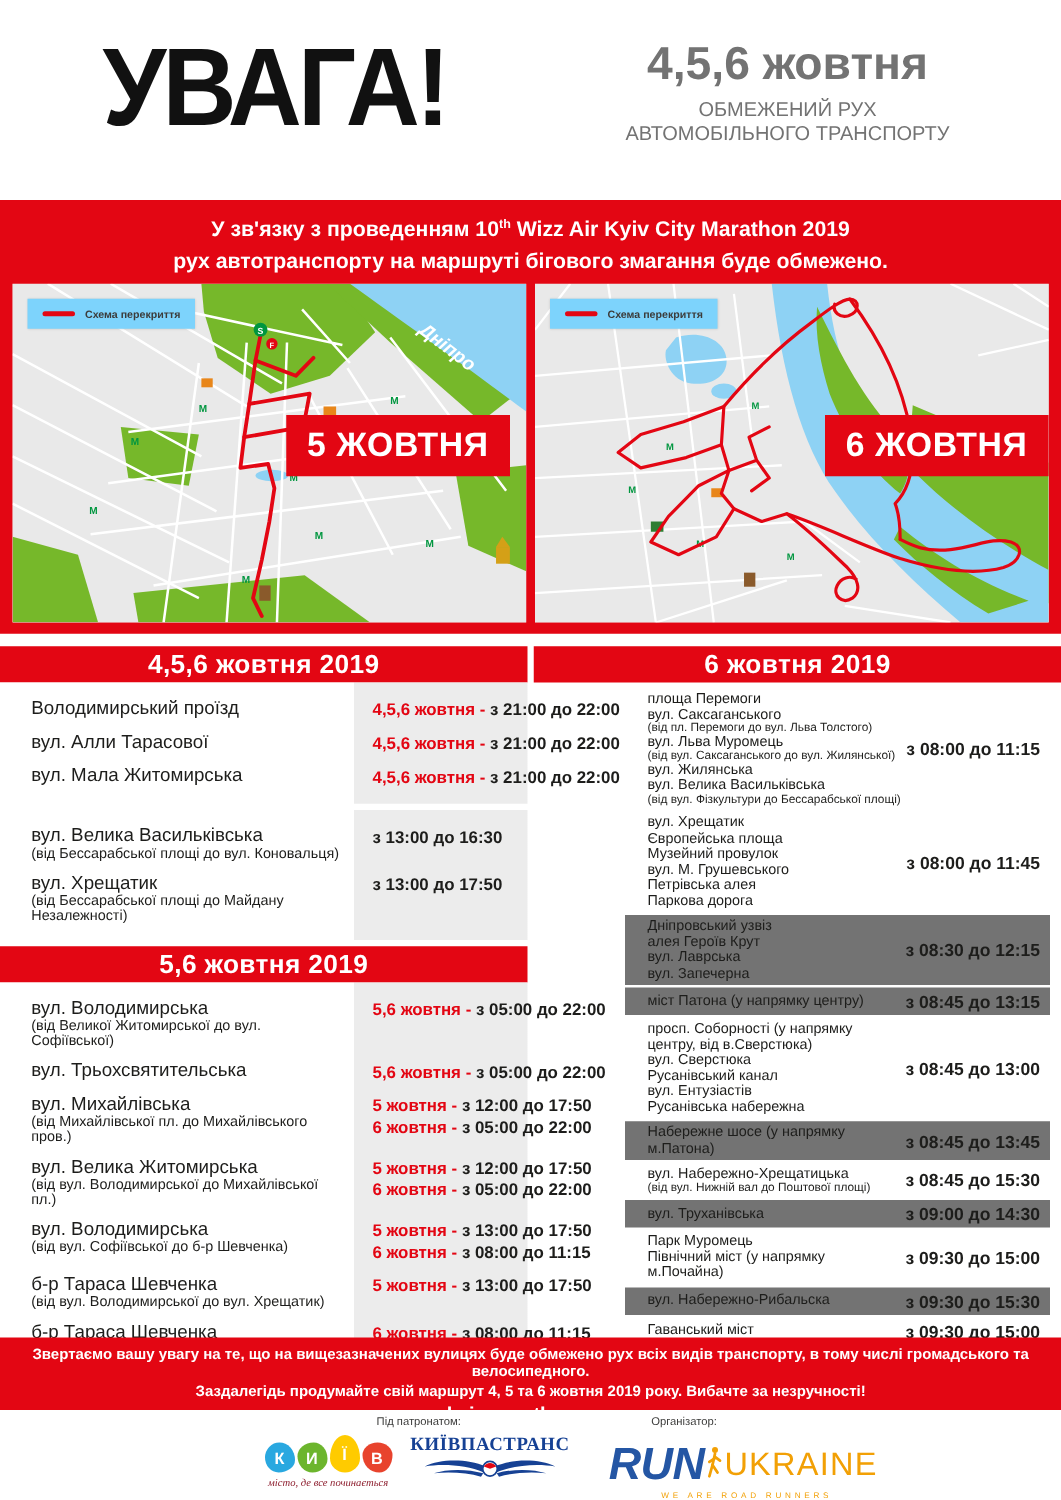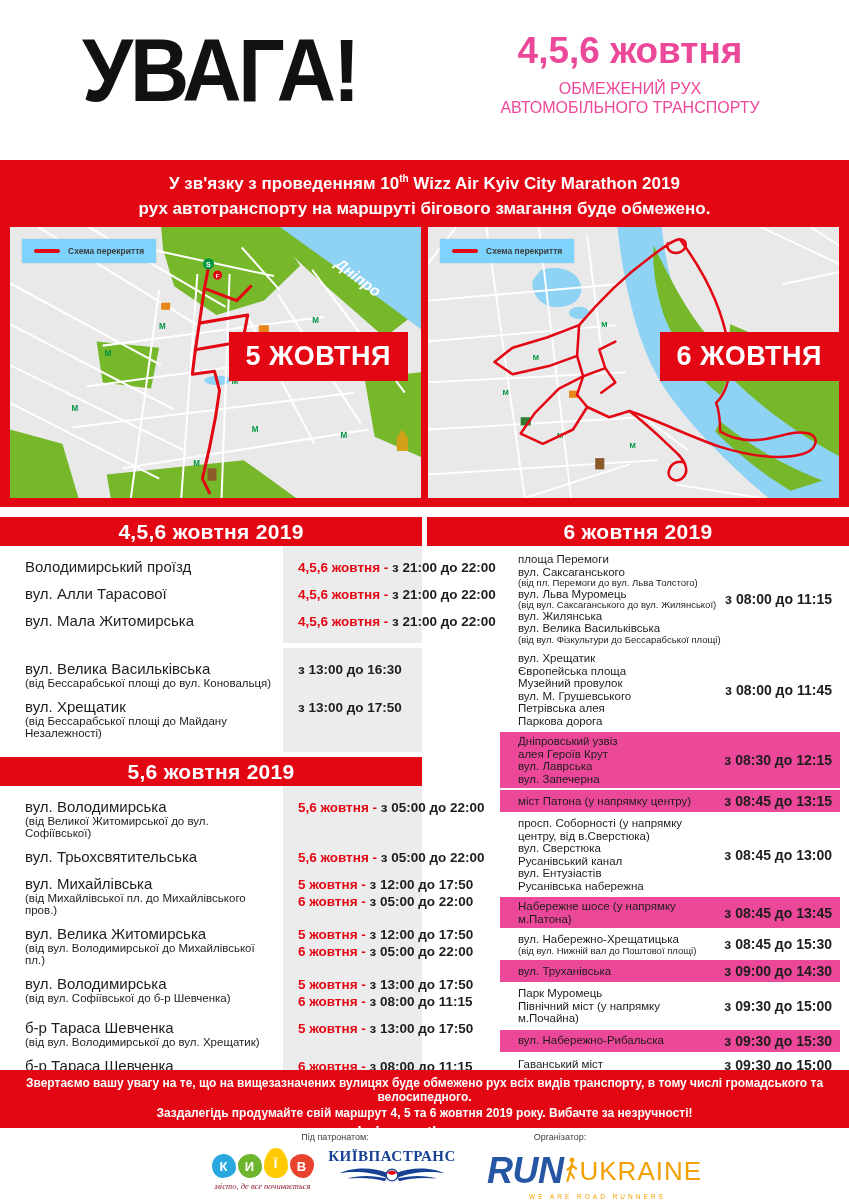--- a/index.html
+++ b/index.html
@@ -2,21 +2,21 @@
 <html><head>
 <meta charset="utf-8">
 <style>
   html,body{margin:0;padding:0;background:#fff;}
   body{font-family:"Liberation Sans","DejaVu Sans",sans-serif;color:#1d1d1b;}
   .page{position:relative;width:849px;height:1200px;margin:0 auto;background:#fff;overflow:hidden;}
 
   
   .top-header{position:absolute;top:0;left:0;width:849px;height:160px;background:#fff;}
   .attention{position:absolute;left:82px;top:20px;font-size:82px;font-weight:bold;letter-spacing:-3px;color:#111;transform:scaleY(1.08);transform-origin:top left;}
-  .hdr-right{position:absolute;left:455px;top:30px;width:350px;text-align:center;color:#ec4899;}
+  .hdr-right{position:absolute;left:455px;top:30px;width:350px;text-align:center;color:#737373;}
   .hdr-dates{font-size:37px;font-weight:bold;line-height:1.15;}
   .hdr-restrict{font-size:16px;line-height:1.22;margin-top:6px;}
 
   
   .main-banner{position:absolute;top:160px;left:0;width:849px;height:347px;background:#e30613;}
   .banner-text{padding-top:12px;text-align:center;color:#fff;font-size:17px;font-weight:bold;line-height:1.45;}
   .banner-text sup{font-size:10px;}
   .maps-row{position:absolute;top:67px;left:10px;right:10px;bottom:9px;display:flex;gap:7px;}
   .map-panel{flex:1;position:relative;background:#e9e9e9;overflow:hidden;}
   .map-panel svg{position:absolute;top:0;left:0;width:100%;height:100%;}
@@ -35,37 +35,37 @@
   .sec-rows{background:linear-gradient(90deg,#fff 0,#fff 283px,#ececec 283px,#ececec 100%);padding:8px 0;margin-bottom:5px;}
   .row{display:flex;align-items:flex-start;padding:5px 0 5px 25px;}
   .row-left{flex:1;padding-right:6px;}
   .street{font-size:15px;line-height:16px;color:#1d1d1b;}
   .street-detail{font-size:11.5px;line-height:12px;color:#1d1d1b;}
   .row-times{width:139px;padding-left:15px;box-sizing:border-box;font-weight:bold;font-size:13.5px;line-height:17px;white-space:nowrap;}
   .tdate{color:#e30613;}
   .ttime{color:#1d1d1b;}
 
   .rc-group{display:flex;align-items:center;margin:0 9px 2px 73px;padding:3px 8px 3px 18px;}
-  .rc-group.shade{background:#ec4899;}
+  .rc-group.shade{background:#737373;}
   .rc-left{flex:1;padding-right:4px;}
   .rc-name{font-size:11.5px;line-height:12.5px;color:#1d1d1b;}
   .rc-detail{font-size:9.5px;line-height:9.5px;color:#1d1d1b;}
   .rc-time{font-weight:bold;font-size:14px;color:#1d1d1b;white-space:nowrap;}
 
   
   .footer-banner{position:absolute;top:1070px;left:0;width:849px;height:58px;background:#e30613;color:#fff;text-align:center;}
   .fb-l1{padding-top:6px;font-size:12px;font-weight:bold;}
   .fb-l2{font-size:12px;font-weight:bold;margin-top:2px;}
   .fb-site{font-size:16px;font-weight:bold;margin-top:4px;}
 
   
   .sponsors{position:absolute;top:1128px;left:0;width:849px;height:72px;background:#fff;}
   .sp-label{position:absolute;font-size:9px;color:#3c3c3b;top:4px;}
   .patron-label{left:260px;width:150px;text-align:center;}
-  .org-label{left:495px;width:130px;text-align:center;}
+  .org-label{left:521px;width:130px;}
 
   .kyiv-logo{position:absolute;left:210px;top:18px;width:105px;text-align:center;}
   .kyiv-letters{display:flex;justify-content:center;align-items:flex-end;gap:2px;height:32px;}
   .blob{width:24px;height:24px;display:flex;align-items:center;justify-content:center;color:#fff;font-weight:bold;font-size:13px;}
   .blob.k{background:#29a8e0;border-radius:48% 52% 55% 45%/50% 58% 42% 50%;}
   .blob.y{background:#6cb52d;border-radius:54% 46% 50% 50%/46% 54% 46% 54%;}
   .blob.yi{background:#ffcb00;height:30px;border-radius:50% 50% 50% 50%/62% 62% 38% 38%;}
   .blob.v{background:#e8432d;border-radius:50% 50% 44% 56%/42% 42% 58% 58%;}
   .kyiv-tagline{font-family:"Liberation Serif","DejaVu Serif",serif;font-style:italic;font-size:8.5px;color:#8e1f2f;margin-top:3px;white-space:nowrap;}
 

